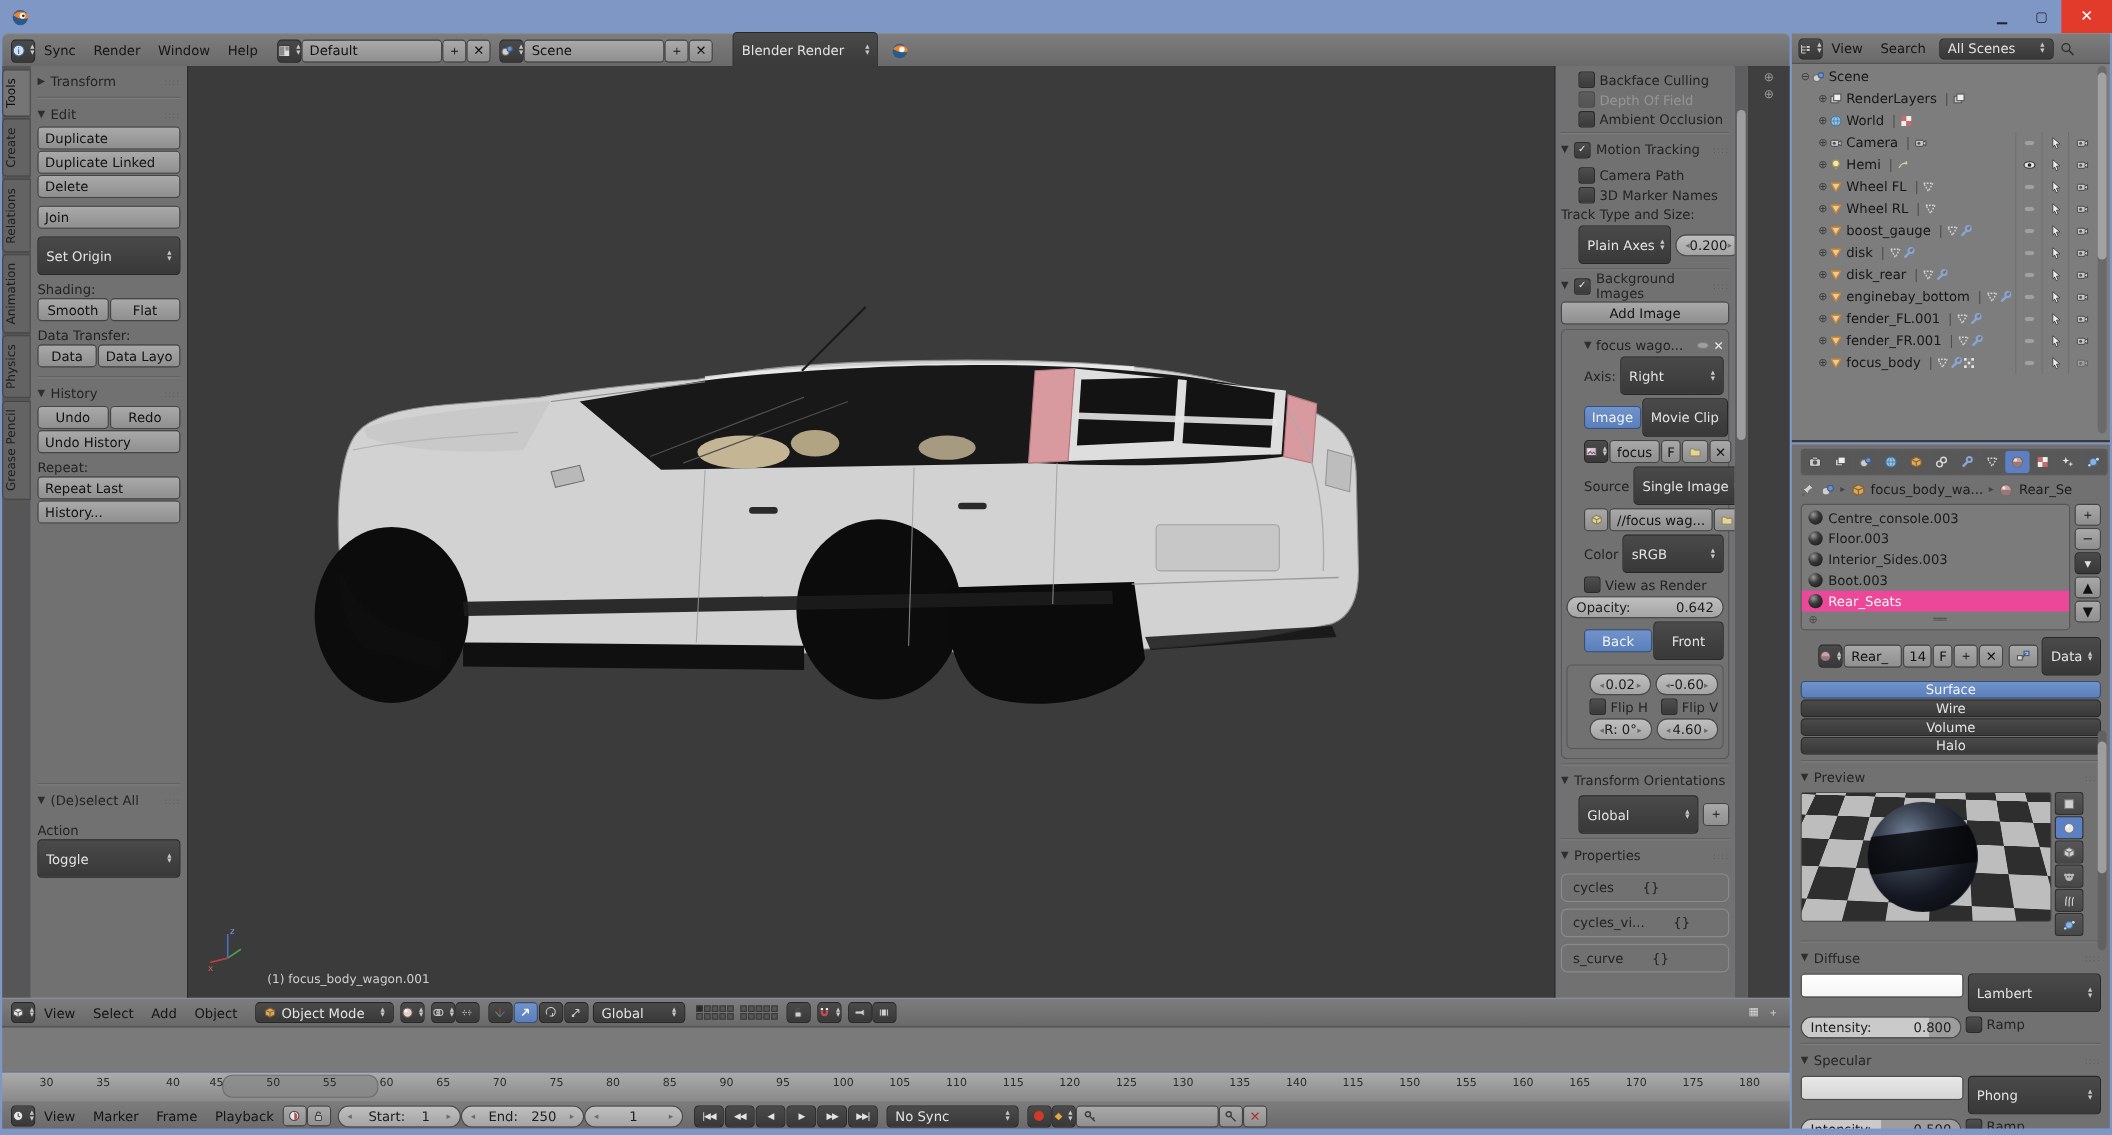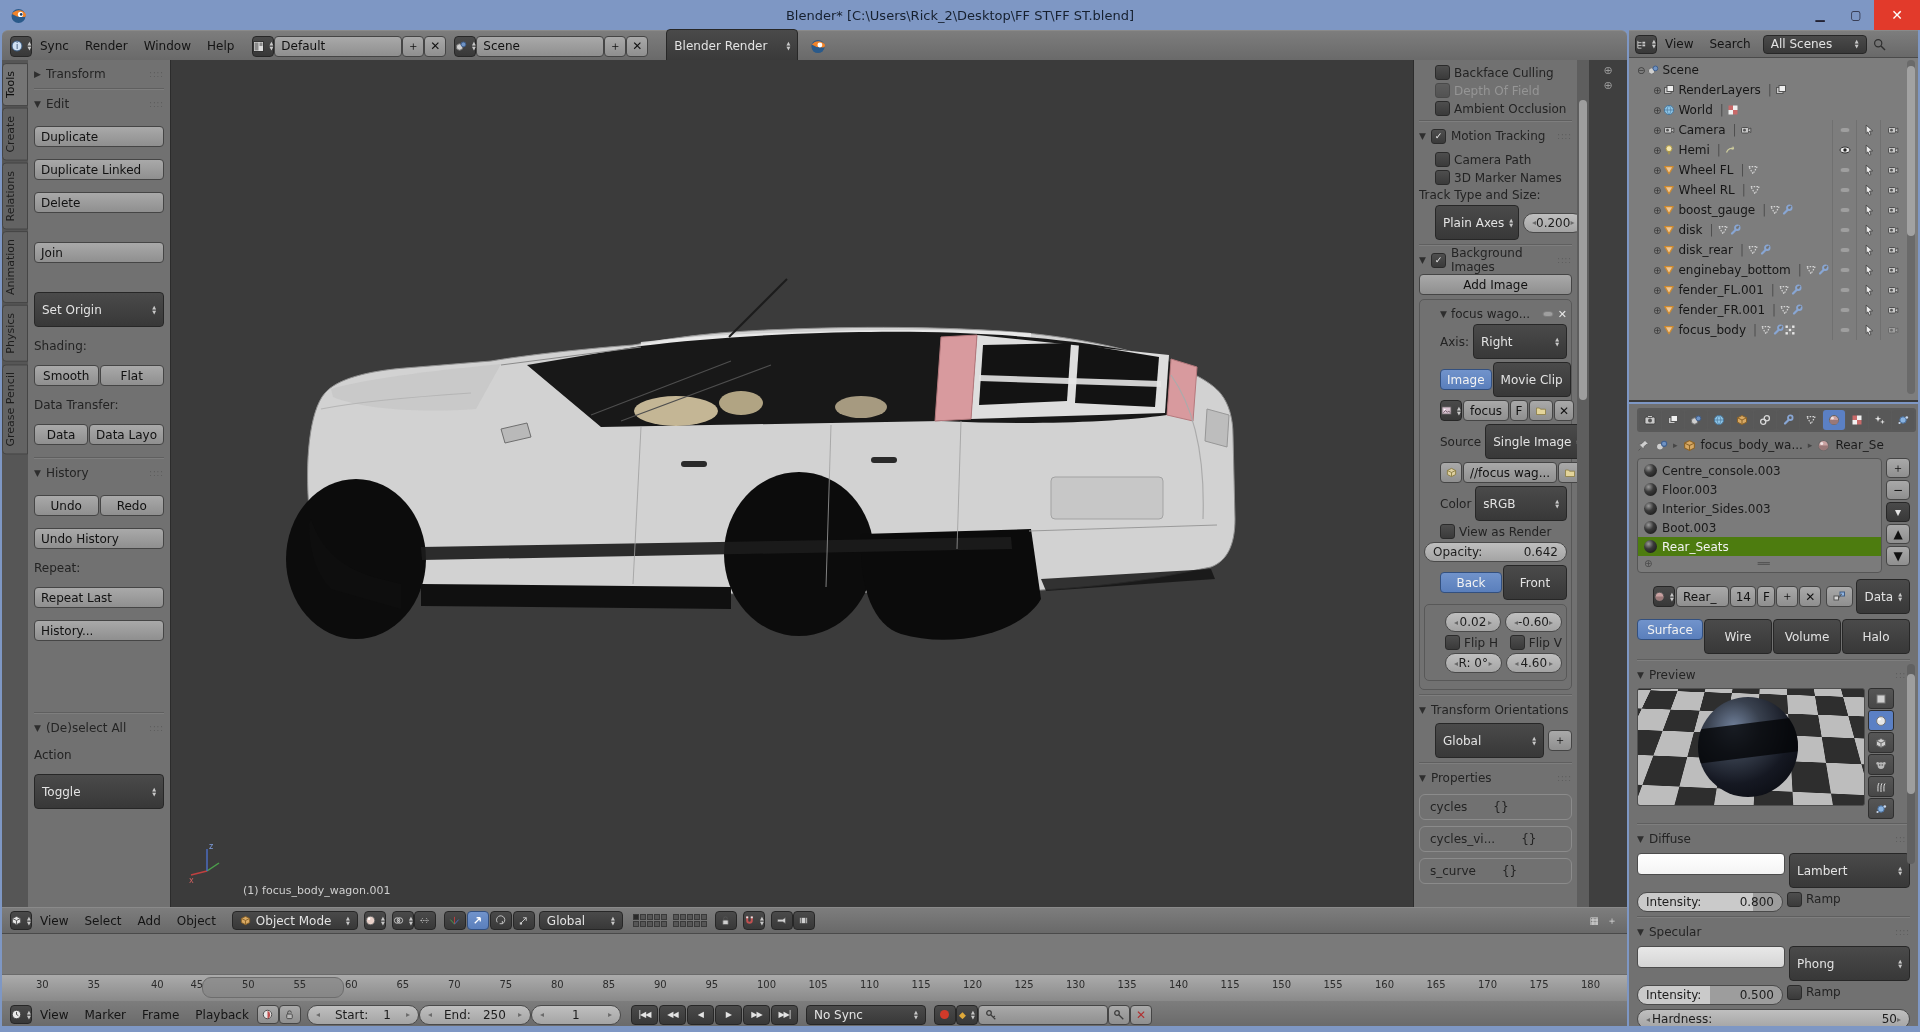--- a/index.html
+++ b/index.html
@@ -28,21 +28,21 @@
   .sep{border-top:1px solid #5f5f5f;border-bottom:1px solid #7e7e7e;height:0;margin:4px 0;}
   svg{display:block;}
   
   .topbar{position:absolute;left:2px;top:30px;width:1625px;height:30px;border-radius:6px 6px 0 0;}
   .editor3d{position:absolute;left:2px;top:60px;width:1625px;height:873px;}
   .e3d-row{height:847px;display:flex;}
   .tool-tabs{width:26px;background:#565656;display:flex;flex-direction:column;padding-top:2px;box-sizing:border-box;}
   .ttab{writing-mode:vertical-rl;transform:rotate(180deg);font-size:11px;color:#1d1d1d;background:#636363;border:1px solid #454545;border-radius:0 4px 4px 0;padding:7px 1px;margin:1px 0;text-align:center;}
   .ttab.active{background:#757575;color:#0e0e0e;}
   .tool-shelf{width:142px;background:#717171;padding:4px 6px;box-sizing:border-box;font-size:12px;position:relative;}
-  .shelf-btn{margin:12px 0;}
+  .shelf-btn{margin:1px 0;}
   .half{display:flex;gap:1px;}
   .half .btn{flex:1;}
   .canvas3d{flex:1;background:#3b3b3b;position:relative;border-left:1px solid #2c2c2c;border-right:1px solid #2c2c2c;overflow:hidden;}
   .vp-overlay{height:19px;background:#232323;color:#d6d6d6;font-size:11px;display:flex;align-items:center;padding-left:10px;}
   .vp-objlabel{position:absolute;left:72px;bottom:10px;color:#cfcfcf;font-size:11px;}
   .n-panel{width:163px;background:#717171;padding:2px 5px;box-sizing:border-box;font-size:12px;overflow:hidden;}
   .n-scroll{width:12px;background:#5e5e5e;position:relative;}
   .n-scroll .handle{position:absolute;left:2px;width:8px;border-radius:4px;background:#9e9e9e;}
   .dark-band{width:38px;background:#3f3f3f;display:flex;flex-direction:column;align-items:center;padding-top:4px;color:#9a9a9a;font-size:11px;gap:2px;}
   .e3d-header{height:25px;}
@@ -72,25 +72,25 @@
   .oscroll{position:absolute;right:3px;top:30px;bottom:6px;width:8px;background:#6a6a6a;border-radius:4px;}
   .oscroll .handle{position:absolute;left:0;top:6px;width:8px;height:170px;background:#a2a2a2;border-radius:4px;}
   .props{position:absolute;top:374px;left:0;right:0;bottom:0;background:#717171;padding:4px 8px 0 8px;box-sizing:border-box;font-size:12px;}
   .ptabs{display:flex;gap:1px;background:#5a5a5a;padding:2px;border-radius:3px;width:max-content;}
   .ptab{width:22px;height:20px;background:#585858;border-radius:3px;display:flex;align-items:center;justify-content:center;}
   .ptab.active{background:#5b80c4;}
   .crumb{display:flex;align-items:center;gap:5px;height:26px;color:#1c1c1c;}
   .slots-wrap{display:flex;gap:4px;}
   .slots{flex:1;border:1px solid #565656;border-radius:4px;background:#7b7b7b;position:relative;padding:2px 0;}
   .slot{height:19px;display:flex;align-items:center;gap:5px;padding-left:6px;color:#1a1a1a;}
-  .slot.selected{background:#4d7c0f;color:#f2f2f2;}
+  .slot.selected{background:#ec4899;color:#f2f2f2;}
   .slot-foot{height:14px;display:flex;align-items:center;color:#4c4c4c;font-size:10px;padding:0 6px;justify-content:space-between;}
   .sside{display:flex;flex-direction:column;gap:2px;}
   .sside .btn{width:24px;height:20px;padding:0;}
-  .typetabs{display:flex;gap:1px;margin:5px 0;}
+  .typetabs{display:flex;gap:1px;margin:5px 0;flex-direction:column;}
   .typetabs > div{flex:1;}
   .preview-box{display:flex;gap:3px;margin:3px 0;}
   .pv{width:226px;height:116px;border:1px solid #4e4e4e;border-radius:3px;position:relative;overflow:hidden;background:#3a3a3a;}
   .pv .checker{position:absolute;inset:-40%;background:repeating-conic-gradient(#2e2e2e 0% 25%,#bdbdbd 0% 50%);background-size:46px 46px;transform:perspective(260px) rotateX(40deg) rotate(3deg) scale(1.45);}
   .pv .ball{position:absolute;left:60px;top:8px;width:100px;height:100px;border-radius:50%;background:radial-gradient(circle at 36% 30%,#70809a 0%,#39414f 28%,#151822 60%,#05060a 100%);overflow:hidden;}
   .pv .ball::after{content:"";position:absolute;left:-12px;top:26px;width:130px;height:34px;background:rgba(5,6,9,.82);transform:rotate(-7deg);}
   .pvside{display:flex;flex-direction:column;gap:1px;}
   .pvbtn{width:24px;height:19px;background:linear-gradient(#565656,#474747);border:1px solid #2f2f2f;border-radius:3px;display:flex;align-items:center;justify-content:center;}
   .pvbtn.active{background:#5b80c4;}
   .swrow{display:flex;gap:4px;margin:4px 0;}
@@ -111,21 +111,20 @@
 
   <div class="titlebar">
     <span class="tb-logo">
       <svg width="17" height="17" viewBox="0 0 17 17">
           <circle cx="8.5" cy="9" r="7" fill="#2a5a8a"></circle>
           <path d="M2 7 C5 2.5 12 2 15.5 6.5 C16.5 8 16 10 14 10 L7 9.5 Z" fill="#f0832a"></path>
           <circle cx="10.5" cy="7.4" r="2.6" fill="#fff"></circle>
           <circle cx="11.2" cy="7.4" r="1.3" fill="#1a3c64"></circle>
         </svg>
     </span>
-    <div class="tb-title">Blender* [C:\Users\Rick_2\Desktop\FF ST\FF ST.blend]</div>
     <div class="tb-controls">
       <div class="tb-btn">▁</div>
       <div class="tb-btn">▢</div>
       <div class="tb-close">✕</div>
     </div>
   </div>
 
   <div class="topbar hdrbar">
     <div class="btn-dark mini" style="margin-left:8px">
       <span>

